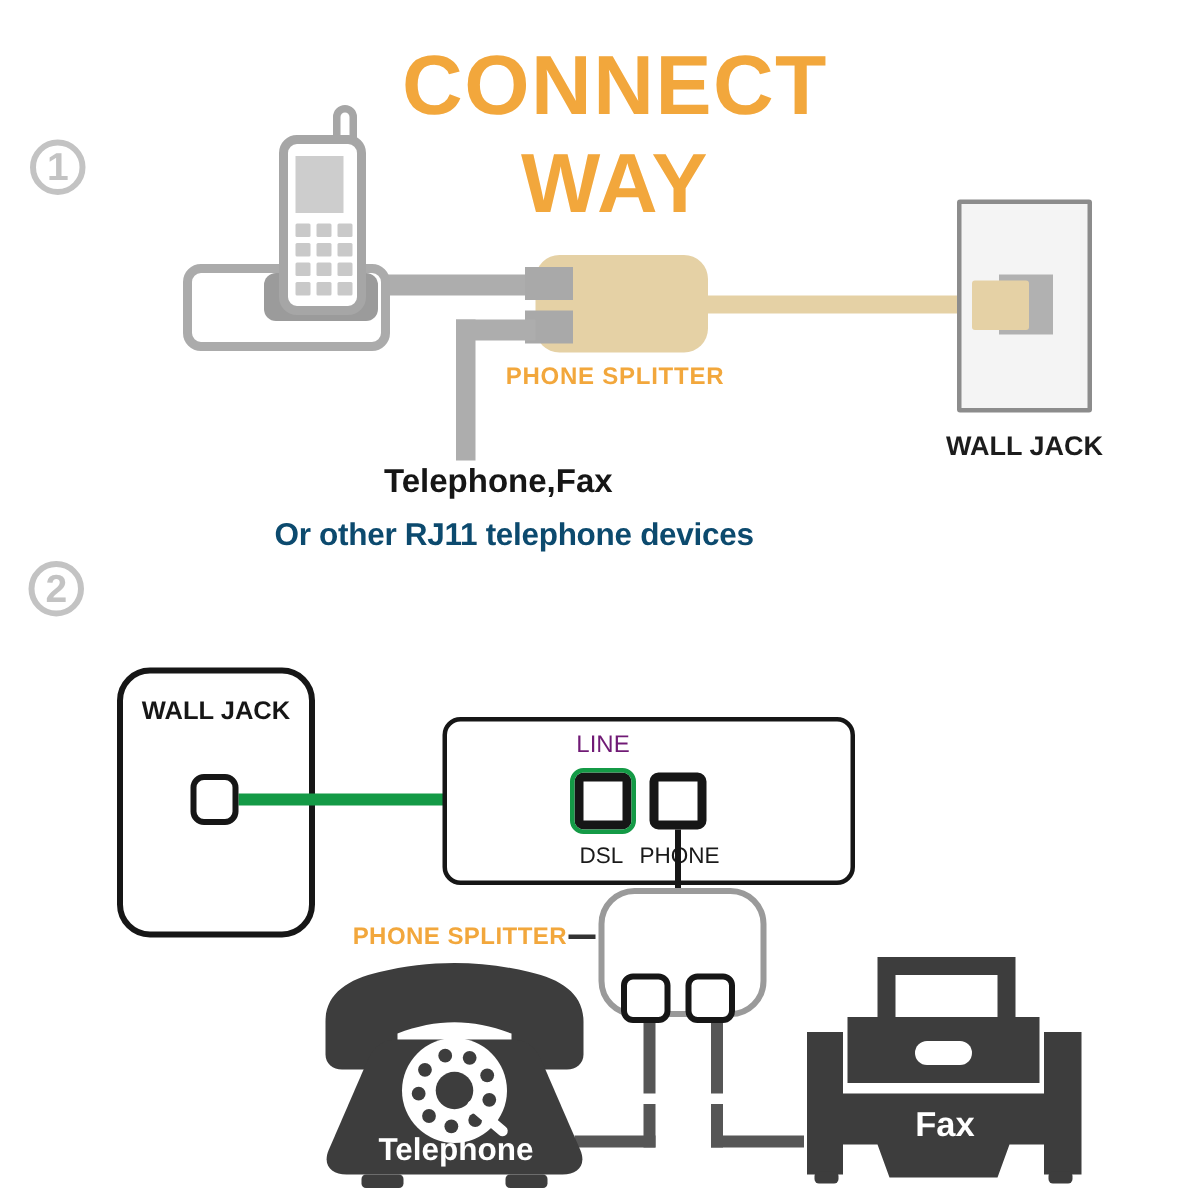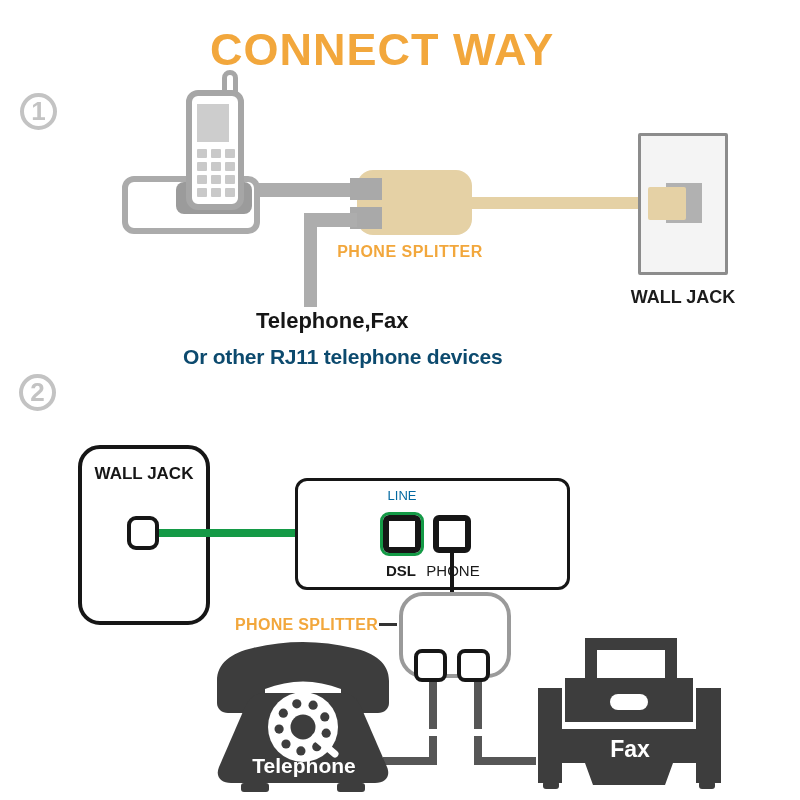--- a/index.html
+++ b/index.html
@@ -3,21 +3,21 @@
 <meta charset="utf-8">
 <style>
   html,body{margin:0;padding:0;background:#fff;}
   #canvas{
     position:relative;width:800px;height:800px;background:#ffffff;overflow:hidden;
     font-family:"Liberation Sans","DejaVu Sans",sans-serif;
   }
   .abs{position:absolute;box-sizing:border-box;}
 
   
-  .title{left:210px;top:24px;width:400px;font-size:45px;font-weight:800;
+  .title{left:210px;top:24px;width:400px;text-align:center;font-size:56px;font-weight:800;
          letter-spacing:1px;color:#F2A73C;}
 
   
   .badge{width:37px;height:37px;border:4px solid #c3c3c3;border-radius:50%;
          color:#c3c3c3;font-size:26px;font-weight:700;display:flex;align-items:center;justify-content:center;}
   .badge1{left:20px;top:93px;}
   .badge2{left:19px;top:374px;}
 
   
   .s1-cable-a{left:254px;top:183px;width:112px;height:14px;background:#adadad;}
@@ -51,25 +51,25 @@
   .s1-caption2{left:183px;top:345px;font-size:21px;font-weight:700;color:#0c4a6e;letter-spacing:-0.2px;}
 
   
   .s2-walljack{left:78px;top:445px;width:132px;height:180px;border:4px solid #161616;border-radius:22px;background:#fff;}
   .s2-walljack-label{left:78px;top:464px;width:132px;text-align:center;font-size:17px;font-weight:600;color:#161616;}
   .s2-wj-port{left:127px;top:516px;width:32px;height:34px;border:4px solid #161616;border-radius:9px;background:#fff;}
   .s2-green-cable{left:159px;top:529px;width:228px;height:8px;background:#149A46;}
 
   
   .s2-modem{left:295px;top:478px;width:275px;height:112px;border:3px solid #161616;border-radius:12px;background:#fff;}
-  .s2-line-label{left:362px;top:488px;width:80px;text-align:center;font-size:13px;color:#0369a1;}
+  .s2-line-label{left:362px;top:488px;width:80px;text-align:center;font-size:16px;color:#701a75;}
   .s2-port{width:38px;height:38px;border:6px solid #161616;border-radius:6px;background:#fff;}
   .s2-port-dsl{left:383px;top:515px;outline:3px solid #149A46;}
   .s2-port-phone{left:433px;top:515px;}
-  .s2-dsl-label{left:366px;top:562px;width:70px;text-align:center;font-size:15px;color:#1a1a1a;font-weight:bold;}
+  .s2-dsl-label{left:366px;top:562px;width:70px;text-align:center;font-size:15px;color:#1a1a1a;}
   .s2-phone-label{left:418px;top:562px;width:70px;text-align:center;font-size:15px;color:#1a1a1a;}
   .s2-phone-cable{left:450px;top:553px;width:4px;height:41px;background:#161616;}
 
   
   .s2-splitter{left:399px;top:592px;width:112px;height:86px;border:4px solid #9a9a9a;border-radius:24px;background:#fff;}
   .s2-sp-port{width:33px;height:33px;border:4px solid #161616;border-radius:8px;background:#fff;}
   .s2-sp-port-l{left:414px;top:649px;}
   .s2-sp-port-r{left:457px;top:649px;}
   .s2-splitter-label{left:222px;top:616px;width:156px;text-align:right;font-size:16px;font-weight:700;
                      color:#F2A73C;letter-spacing:.3px;}

